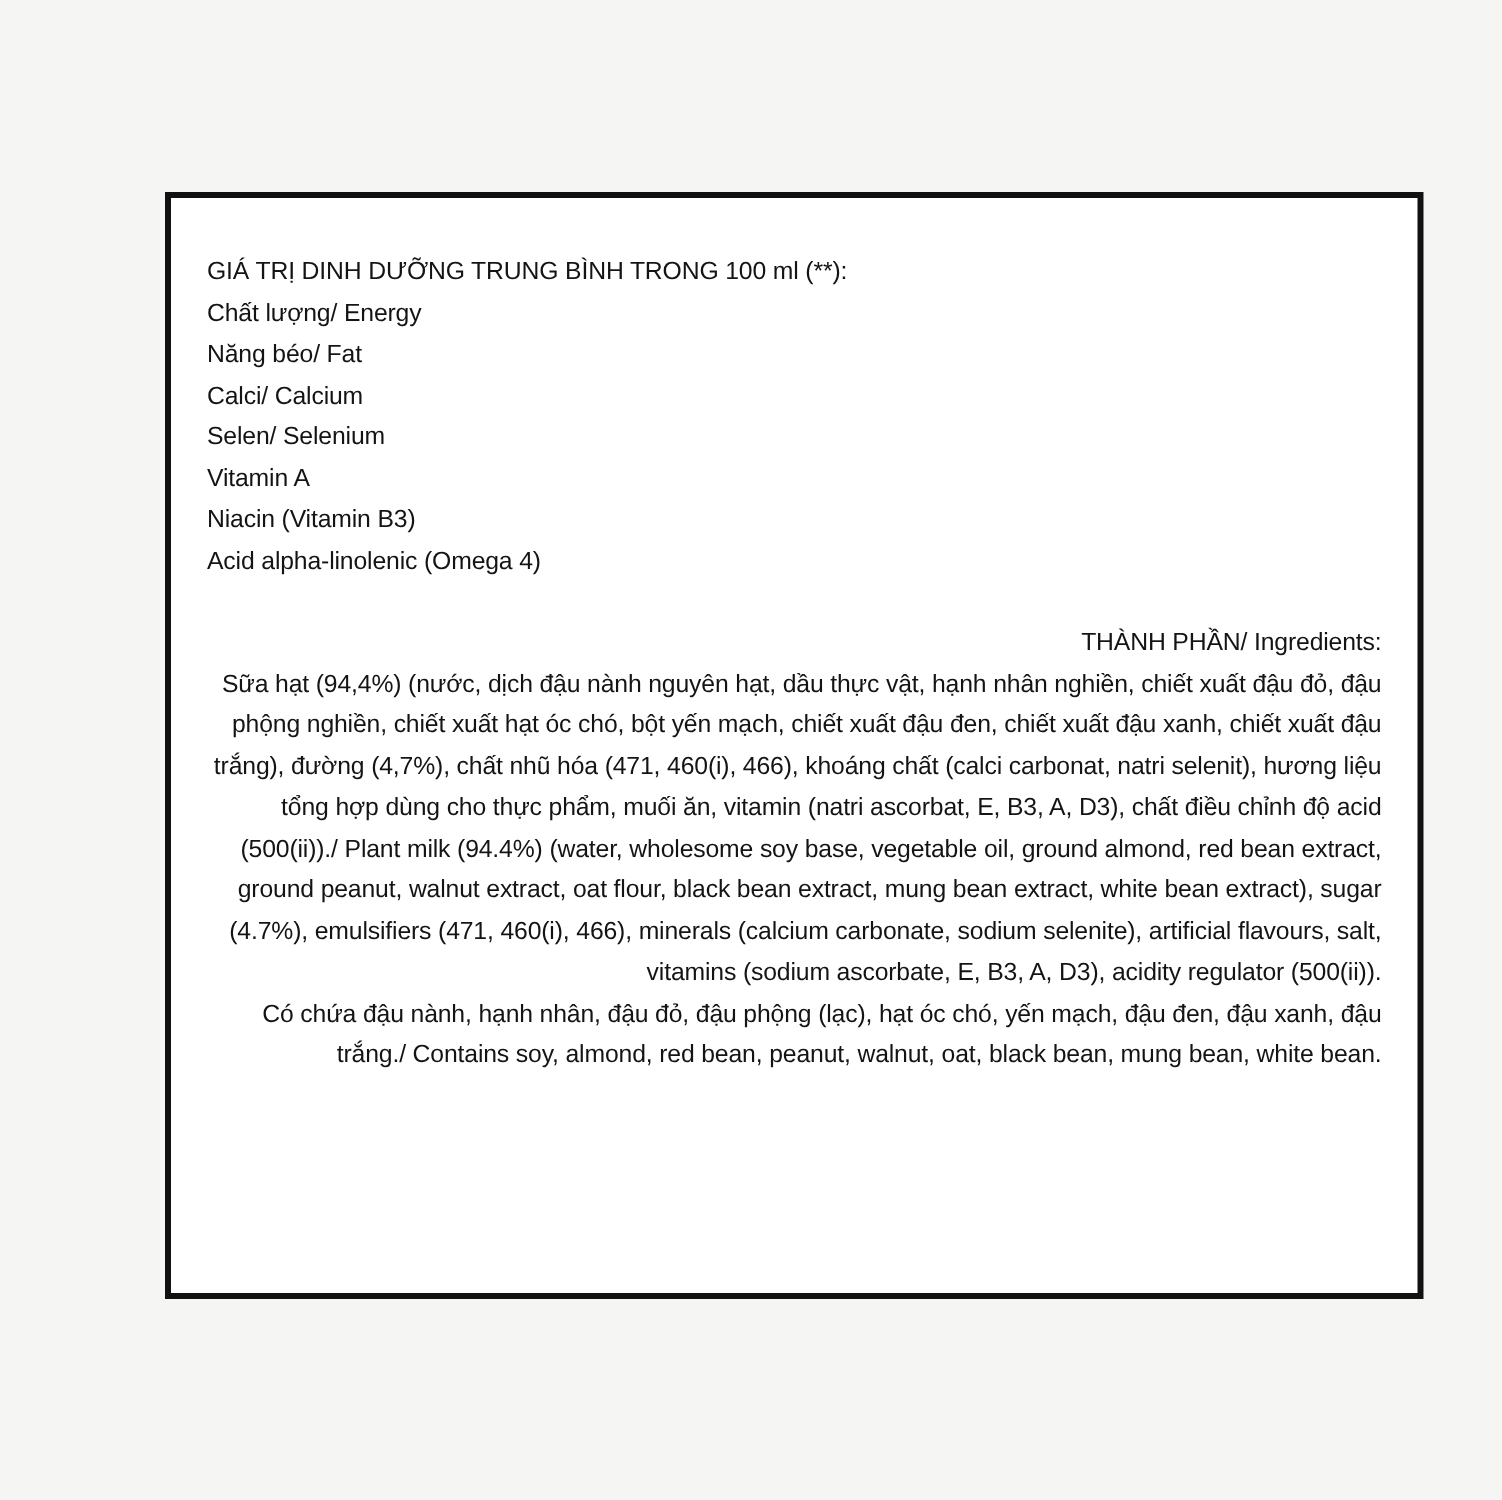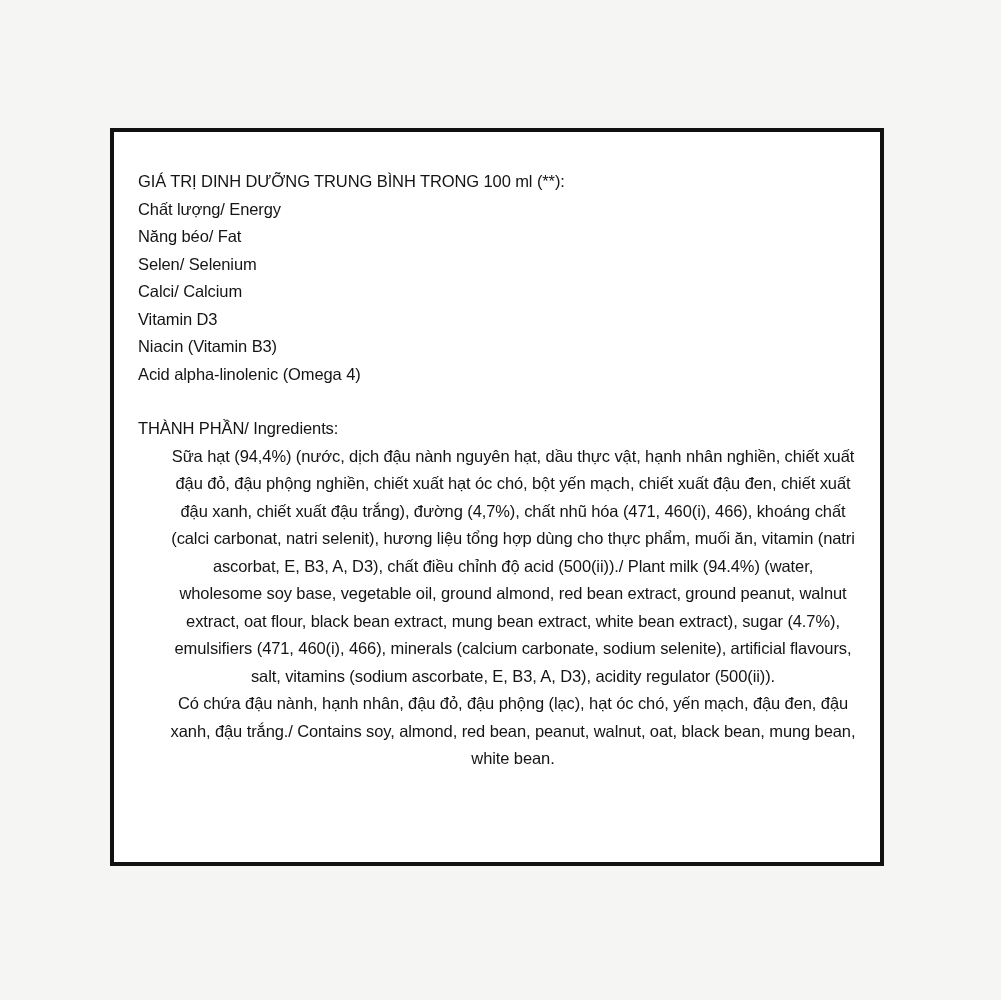--- a/index.html
+++ b/index.html
@@ -17,62 +17,62 @@
     width: 1001px;
     height: 1000px;
     background: #f5f5f4;
     overflow: hidden;
   }
 
   .panel {
     position: absolute;
     left: 110px;
     top: 128px;
-    width: 774px;
+    width: 839px;
     height: 738px;
     background: #ffffff;
     border: 4px solid #111111;
     padding: 36px 24px 30px 24px;
     overflow: hidden;
   }
 
   .line,
   .title,
   .ing-heading,
   .paragraph {
     font-size: 16.5px;
     line-height: 27.5px;
     font-weight: 400;
     color: #141414;
     letter-spacing: -0.1px;
   }
 
   .ing-heading {
     margin-top: 27px;
+    text-align: right;
   }
 
   .paragraph {
-    text-align: center;
-    margin-left: 32px;
+    text-align: right;
   }
 </style>
 </head>
 <body>
 
 <div class="canvas">
   <div class="panel">
 
     <div class="title">GIÁ TRỊ DINH DƯỠNG TRUNG BÌNH TRONG 100 ml (**):</div>
 
     <div class="nutrient-list">
       <div class="line">Chất lượng/ Energy</div>
       <div class="line">Năng béo/ Fat</div>
+      <div class="line">Calci/ Calcium</div>
       <div class="line">Selen/ Selenium</div>
-      <div class="line">Calci/ Calcium</div>
-      <div class="line">Vitamin D3</div>
+      <div class="line">Vitamin A</div>
       <div class="line">Niacin (Vitamin B3)</div>
       <div class="line">Acid alpha-linolenic (Omega 4)</div>
     </div>
 
     <div class="ing-heading">THÀNH PHẦN/ Ingredients:</div>
 
     <div class="paragraph">Sữa hạt (94,4%) (nước, dịch đậu nành nguyên hạt, dầu thực vật, hạnh nhân nghiền, chiết xuất đậu đỏ, đậu phộng nghiền, chiết xuất hạt óc chó, bột yến mạch, chiết xuất đậu đen, chiết xuất đậu xanh, chiết xuất đậu trắng), đường (4,7%), chất nhũ hóa (471, 460(i), 466), khoáng chất (calci carbonat, natri selenit), hương liệu tổng hợp dùng cho thực phẩm, muối ăn, vitamin (natri ascorbat, E, B3, A, D3), chất điều chỉnh độ acid (500(ii))./ Plant milk (94.4%) (water, wholesome soy base, vegetable oil, ground almond, red bean extract, ground peanut, walnut extract, oat flour, black bean extract, mung bean extract, white bean extract), sugar (4.7%), emulsifiers (471, 460(i), 466), minerals (calcium carbonate, sodium selenite), artificial flavours, salt, vitamins (sodium ascorbate, E, B3, A, D3), acidity regulator (500(ii)).</div>
 
     <div class="paragraph">Có chứa đậu nành, hạnh nhân, đậu đỏ, đậu phộng (lạc), hạt óc chó, yến mạch, đậu đen, đậu xanh, đậu trắng./ Contains soy, almond, red bean, peanut, walnut, oat, black bean, mung bean, white bean.</div>
 

